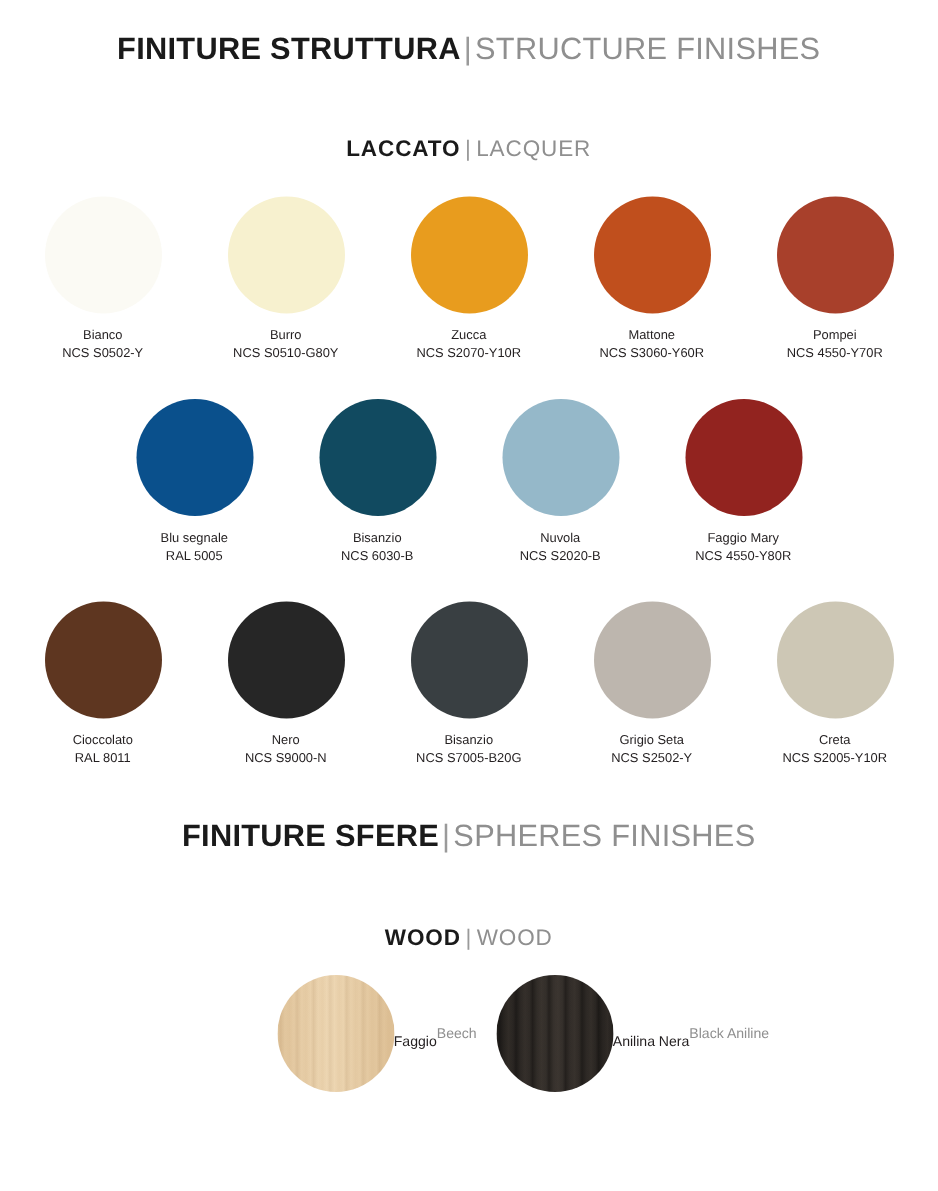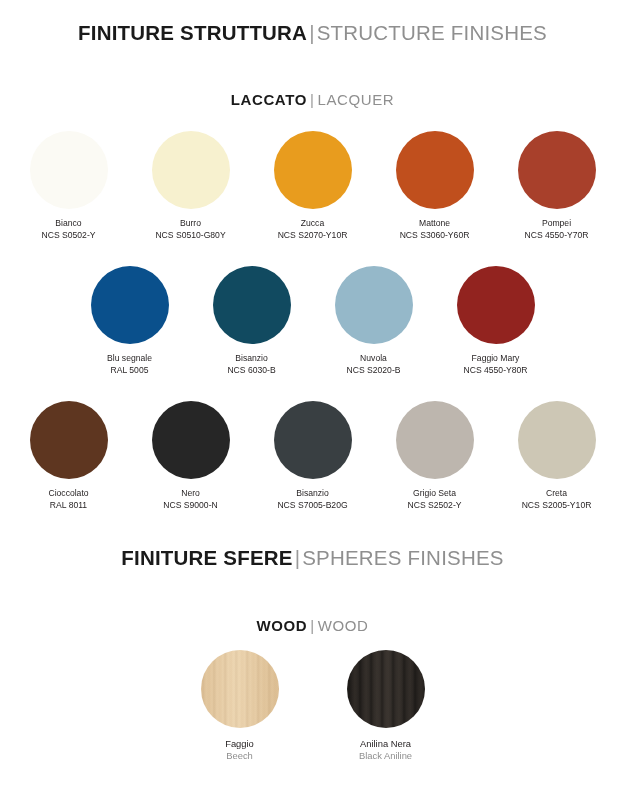--- a/index.html
+++ b/index.html
@@ -100,21 +100,21 @@
 
   
   .wood-row {
     display: flex;
     justify-content: center;
     gap: 36px;
   }
   .wood-cell {
     width: 110px;
     display: flex;
-    flex-direction: column;
+    flex-direction: row;
     align-items: center;
   }
   .wood-dot {
     width: 78px;
     height: 78px;
     border-radius: 50%;
     flex: none;
   }
   .wood-name {
     margin-top: 10px;

